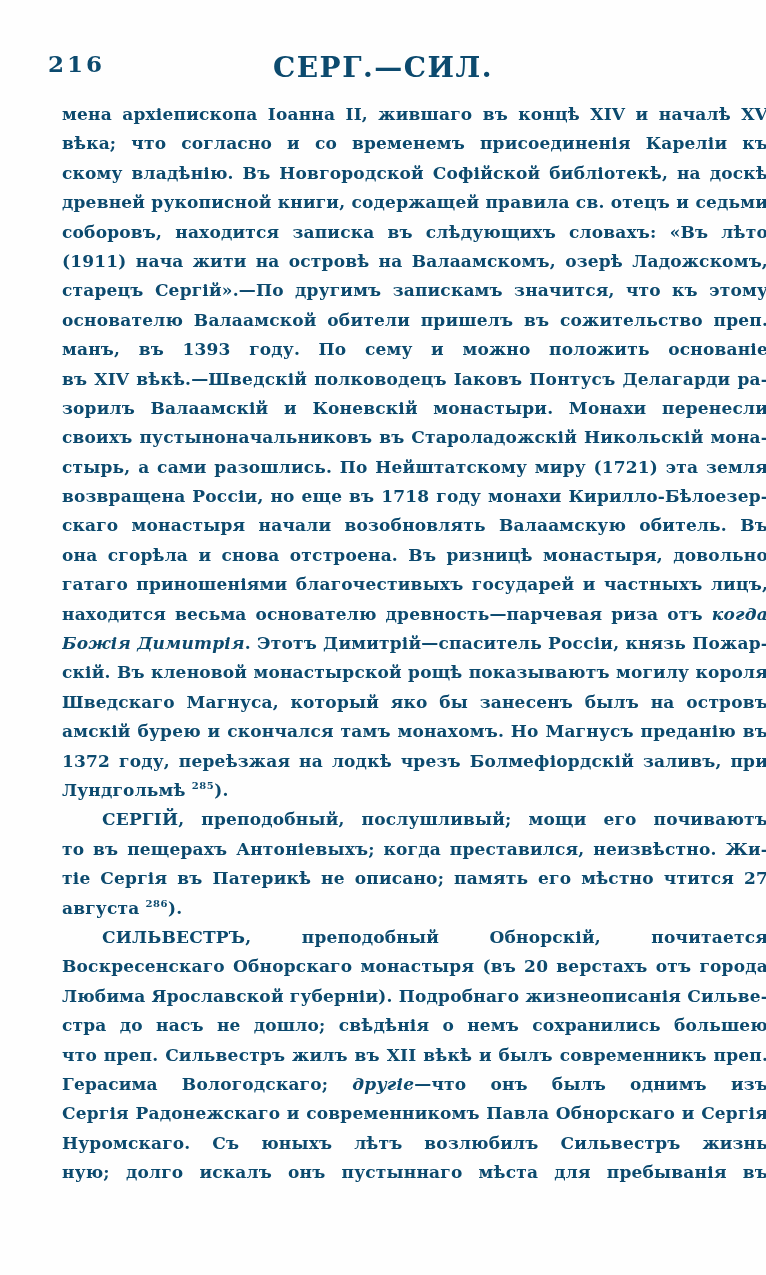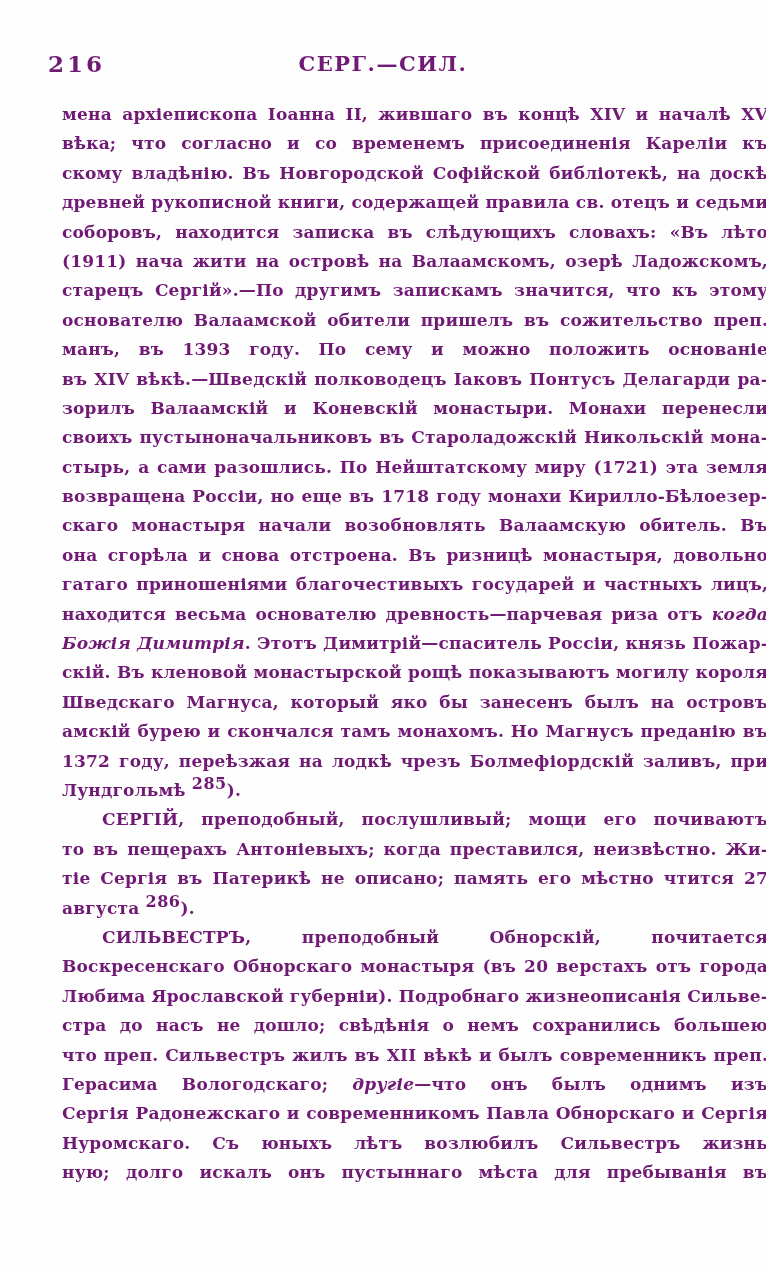--- a/index.html
+++ b/index.html
@@ -2,38 +2,38 @@
 <html><head>
 <meta charset="utf-8">
 <style>
   html, body { margin: 0; padding: 0; }
   .page {
     position: relative;
     width: 766px;
     height: 1275px;
     background: #fefefe;
     font-family: "DejaVu Serif", "Liberation Serif", serif;
-    color: #701a75;
+    color: #0c4a6e;
     overflow: hidden;
   }
   .folio {
     position: absolute;
     left: 48px;
     top: 50px;
     font-size: 23px;
     font-weight: 700;
     letter-spacing: 3px;
   }
   .running-head {
     position: absolute;
     left: 0;
     top: 51px;
     width: 100%;
     text-align: center;
-    font-size: 21px;
+    font-size: 28px;
     font-weight: 700;
     letter-spacing: 1.5px;
   }
   .body-text {
     position: absolute;
     left: 46px;
     top: 100px;
     width: 706px;
     margin-left: 16px;
   }
@@ -49,21 +49,21 @@
     white-space: normal;
   }
   .line.last {
     text-align-last: left;
   }
   .line.indent {
     text-indent: 40px;
   }
   .run.i { font-style: italic; }
   .run.sup {
-    font-size: 16px;
+    font-size: 10px;
     position: relative;
     top: -7px;
     letter-spacing: 0.5px;
   }
 </style>
 </head>
 <body>
 
 <div class="page">
   <div class="folio">216</div>

